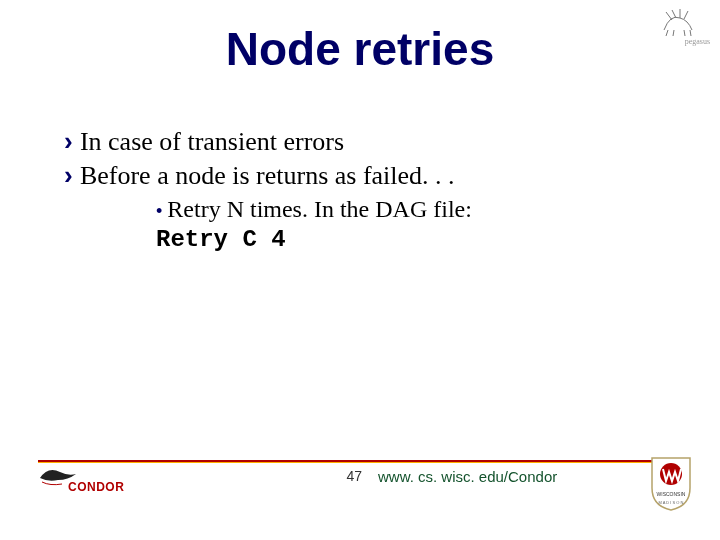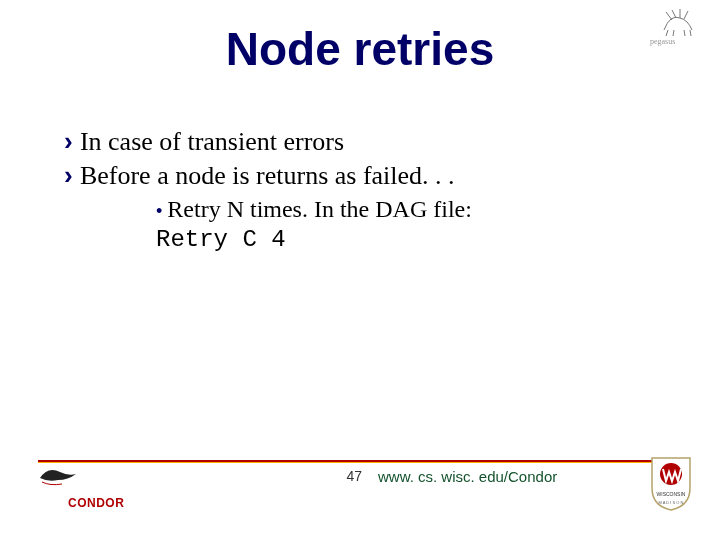--- a/index.html
+++ b/index.html
@@ -1,32 +1,32 @@
 <!DOCTYPE html>
 <html><head>
 <meta charset="utf-8">
 <style>
   html,body{margin:0;padding:0;width:720px;height:540px;background:#fff;font-family:"Comic Sans MS","Comic Sans",cursive;color:#000;overflow:hidden}
   .slide{position:relative;width:720px;height:540px}
   .title{position:absolute;top:22px;left:0;width:720px;text-align:center;font-family:"Trebuchet MS",Arial,sans-serif;font-size:46px;font-weight:bold;color:#000066}
-  .pegasus{position:absolute;top:6px;right:10px;width:60px;height:48px;font-size:8px;color:#999;text-align:left}
+  .pegasus{position:absolute;top:6px;right:10px;width:60px;height:48px;font-size:8px;color:#999;text-align:right}
   .pegasus svg{display:block;margin:0 auto 1px}
   .body{position:absolute;top:100px;left:24px;width:640px;font-size:26px;line-height:1.22}
   .body>li{list-style:none;margin:0 0 2px;padding-left:22px;text-indent:-22px}
   .body>li::before{content:"› ";color:#000066;font-weight:bold;font-family:Arial,sans-serif}
   .sub{margin:4px 0 1px 30px;font-size:24px;line-height:1.22}
   .sub li{list-style:none;margin:0;padding-left:20px;text-indent:-20px}
   .sub li.bul::before{content:"• ";font-family:Arial,sans-serif;font-size:18px;color:#000066}
   .sub li.nobul{padding-left:0;text-indent:0}
-  .code{font-family:"Courier New",monospace;font-weight:normal}
+  .code{font-family:"Courier New",monospace;font-weight:bold}
   .footer-line{position:absolute;left:38px;top:460px;width:644px;height:0;border-top:2px solid #b00000;border-bottom:1px solid #ffb000}
   .pagenum{position:absolute;top:468px;left:0;width:362px;text-align:right;font-family:Arial,sans-serif;font-size:14px;color:#333}
   .url{position:absolute;top:468px;left:378px;font-family:Arial,sans-serif;font-size:15px;color:#14532d}
   .condor-logo{position:absolute;left:38px;top:464px;width:88px;height:32px}
-  .condor-word{position:absolute;left:68px;top:496px;font-family:Arial,sans-serif;font-weight:bold;font-size:12px;letter-spacing:0.5px;color:#b00000}
+  .condor-word{position:absolute;left:68px;top:480px;font-family:Arial,sans-serif;font-weight:bold;font-size:12px;letter-spacing:0.5px;color:#b00000}
   .uw-crest{position:absolute;right:26px;top:454px;width:46px;height:58px}
 </style>
 </head>
 <body>
 
 <div class="slide">
 
   <div class="pegasus">
     <svg width="44" height="30" viewBox="0 0 44 30">
       <g fill="none" stroke="#777" stroke-width="1">

